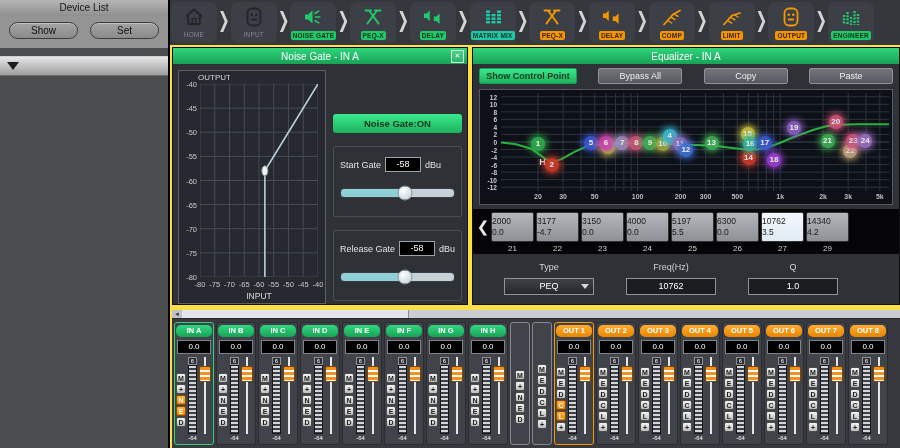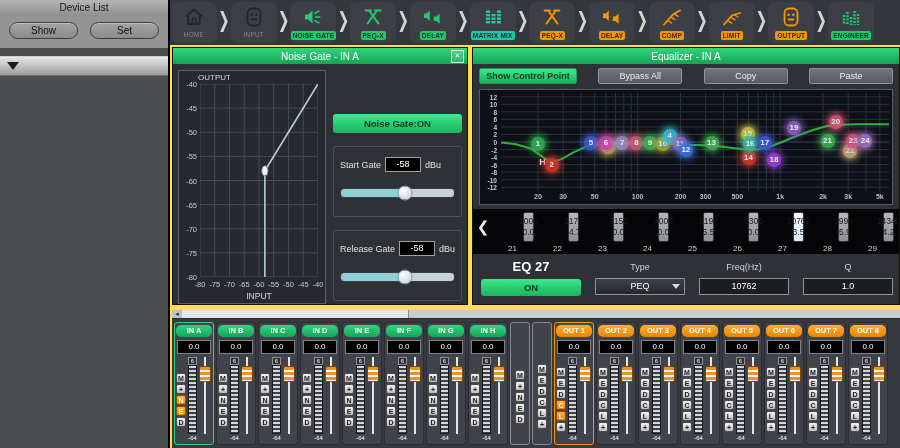--- a/index.html
+++ b/index.html
@@ -63,21 +63,21 @@
   .eq-plot svg{position:absolute;inset:0;width:100%;height:100%;}
   .eq-ylabels{position:absolute;left:0;width:19px;top:3px;bottom:13px;}
   .eq-ylabels span{position:absolute;right:2px;transform:translateY(-50%);font-size:6.5px;font-weight:bold;color:#c9ced4;}
   .eq-xlabels{position:absolute;left:21px;right:3px;bottom:1px;height:10px;}
   .eq-xlabels span{position:absolute;transform:translateX(-50%);font-size:7px;font-weight:bold;color:#b9bec4;}
   .eq-pt{position:absolute;width:14px;height:14px;border-radius:50%;transform:translate(-50%,-50%);color:#fff;font-size:8px;font-weight:bold;text-align:center;line-height:14px;opacity:.92;}
   .eq-hmark{position:absolute;transform:translate(-50%,-50%);color:#eee;font-size:9px;font-weight:bold;}
   .eq-bands{background:#050507;margin-top:4px;padding:3px 2px 1px;display:flex;align-items:flex-start;}
   .band-prev{width:16px;color:#e8e8e8;font-size:15px;text-align:center;line-height:30px;flex:0 0 auto;}
   .band{flex:0 0 auto;width:43px;margin-right:2px;text-align:center;}
-  .band-btn{height:28px;background:linear-gradient(#b4b7bb,#8d9095);border:1px solid #333;border-radius:2px;color:#1b1b1b;font-size:8.5px;line-height:1.3;display:flex;flex-direction:column;align-items:center;justify-content:center;margin-left:32px;}
+  .band-btn{height:28px;background:linear-gradient(#b4b7bb,#8d9095);border:1px solid #333;border-radius:2px;color:#1b1b1b;font-size:8.5px;line-height:1.3;display:flex;flex-direction:column;align-items:flex-start;justify-content:center;}
   .band.sel .band-btn{background:linear-gradient(#f4f9fe,#dfeaf4);}
   .band-num{font-size:8px;color:#cfcfcf;margin-top:2px;}
   .eq-bottom{display:flex;align-items:flex-start;padding:5px 8px 0;}
   .eq-sel{width:118px;text-align:center;}
   .eq-sel-title{color:#fff;font-weight:bold;font-size:13px;}
   .eq-on{display:block;width:100px;margin:5px auto 0;padding:3px 0;}
   .eq-field{width:108px;text-align:center;margin-left:14px;}
   .eq-field-label{color:#cfd3d7;font-size:9px;margin-top:3px;}
   .eq-select{margin:6px auto 0;width:88px;height:15px;background:linear-gradient(#3e4147,#26282c);border:1px solid #8e9298;color:#fff;font-size:9px;line-height:15px;display:flex;align-items:center;justify-content:center;position:relative;}
   .eq-select .dd{position:absolute;right:4px;top:5px;width:0;height:0;border-left:4px solid transparent;border-right:4px solid transparent;border-top:5px solid #d8d8d8;}
@@ -496,38 +496,27 @@
         </div>
         <div class="band sel">
           <div class="band-btn">
             <div>10762</div>
             <div>3.5</div>
           </div>
           <div class="band-num">27</div>
         </div>
         <div class="band">
           <div class="band-btn">
-            <div>7994</div>
-            <div>-5.9</div>
-          </div>
-          <div class="band-num">28</div>
-        </div>
-        <div class="band">
-          <div class="band-btn">
             <div>14340</div>
             <div>4.2</div>
           </div>
           <div class="band-num">29</div>
         </div>
       </div>
     <div class="eq-bottom">
-      <div class="eq-sel">
-        <div class="eq-sel-title">EQ 27</div>
-        <div class="btn-green eq-on">ON</div>
-      </div>
       <div class="eq-field">
         <div class="eq-field-label">Type</div>
         <div class="eq-select">
           <span>PEQ</span>
           <span class="dd"></span>
         </div>
       </div>
       <div class="eq-field">
         <div class="eq-field-label">Freq(Hz)</div>
         <div class="eq-valbox">10762</div>

